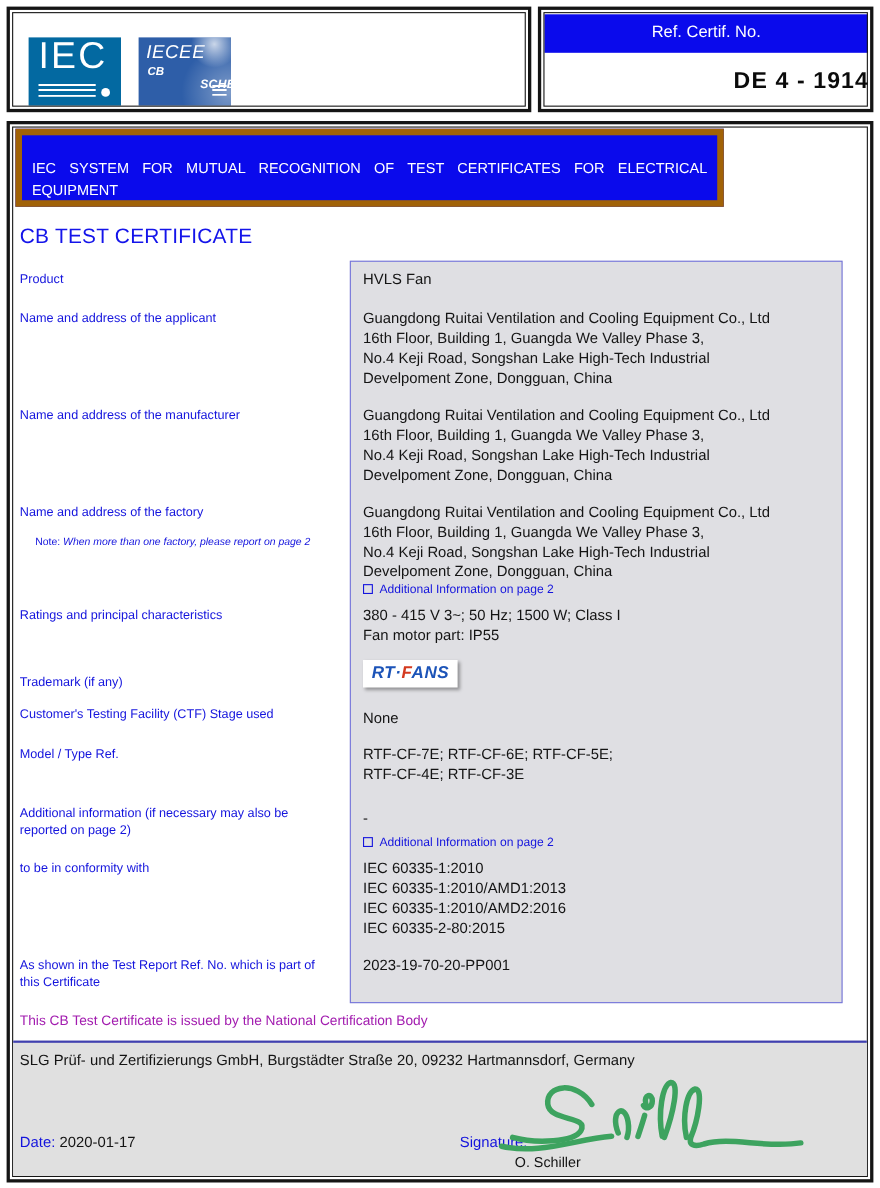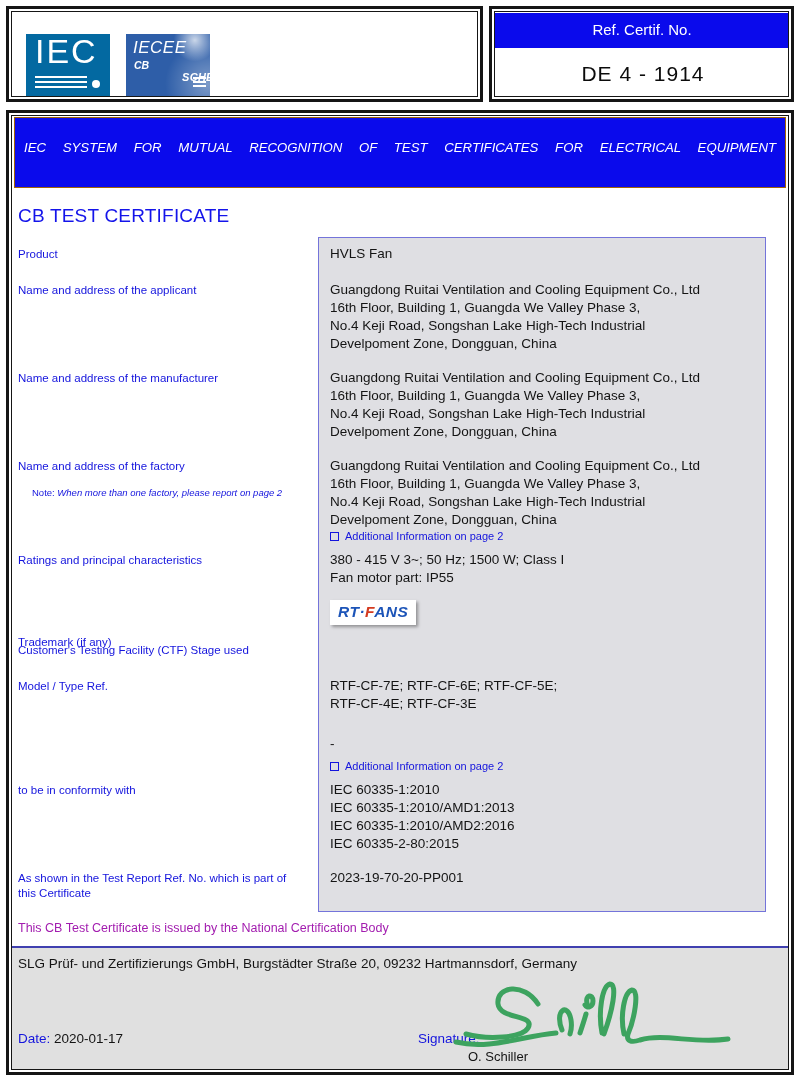--- a/index.html
+++ b/index.html
@@ -26,28 +26,28 @@
     color:#fff; overflow:hidden; }
   .iecee-t1 { font-style:italic; font-weight:400; font-size:17px; padding:4px 0 0 7px; letter-spacing:.5px; }
   .iecee-t2 { font-style:italic; font-weight:700; font-size:10.5px; padding:1px 0 0 8px; }
   .iecee-t3 { font-style:italic; font-weight:700; font-size:11px; padding:0 0 0 8px; letter-spacing:.3px;margin-left:48px; }
   .iecee-lines { position:absolute; right:4px; bottom:9px; width:13px; height:10px;
     background:repeating-linear-gradient(to bottom,#fff 0 2px,transparent 2px 4px); }
 
   .ref-box { left:489px; top:6px; width:305px; height:96px; }
   .ref-head { position:absolute; left:3px; top:4px; width:294px; height:35px; background:#0a0aec;
     color:#fff; font-size:15px; text-align:center; line-height:34px; }
-  .ref-num { position:absolute; left:4px; top:53px; width:294px; text-align:center;
-    color:#0b0b0b; font-size:21px; font-weight:400; letter-spacing:1px; }
+  .ref-num { position:absolute; left:4px; top:53px; width:294px; text-align:right;
+    color:#0b0b0b; font-size:21px; font-weight:700; letter-spacing:1px; }
 
   .main-box { left:6px; top:110px; width:788px; height:965px; }
 
-  .banner { position:absolute; left:14px; top:117px; width:772px; height:71px;
-    background:#0a0aec; border:1px solid #a16207; color:#fff;
-    font-size:13.2px; line-height:20px; padding:20px 9px 0 9px;font-style:italic; }
+  .banner { position:absolute; left:14px; top:117px; width:644px; height:71px;
+    background:#0a0aec; border:6px solid #a16207; color:#fff;
+    font-size:13.2px; line-height:20px; padding:20px 9px 0 9px; }
   .banner .b1 { text-align:justify; text-align-last:justify; }
   .banner .b2 { text-align:left; }
 
   .cert-title { position:absolute; left:18px; top:205px; color:#1414ea; font-size:19px; letter-spacing:.2px; }
 
   .lab { position:absolute; left:18px; width:296px; color:#1414dd; font-size:11.5px; line-height:15px; }
   .note { position:absolute; left:18px; width:296px; color:#1414dd; font-size:9.5px;margin-left:14px; }
   .note .it { font-style:italic; }
 
   .field-box { position:absolute; left:318px; top:237px; width:448px; height:675px;
@@ -108,23 +108,27 @@
   <div class="field-box"></div>
 
   <div class="lab" style="top:247px">Product</div>
   <div class="lab" style="top:283px">Name and address of the applicant</div>
   <div class="lab" style="top:371px">Name and address of the manufacturer</div>
   <div class="lab" style="top:459px">Name and address of the factory</div>
   <div class="note" style="top:487px">
     <span>Note: </span><span class="it">When more than one factory, please report on page 2</span>
   </div>
   <div class="lab" style="top:553px">Ratings and principal characteristics</div>
-  <div class="lab" style="top:635px">Trademark (if any)</div>
+  <div class="lab" style="top:614px">Trademark (if any)</div>
   <div class="lab" style="top:643px">Customer's Testing Facility (CTF) Stage used</div>
   <div class="lab" style="top:679px">Model / Type Ref.</div>
+  <div class="lab" style="top:733px">
+      <div>Additional information (if necessary may also be</div>
+      <div>reported on page 2)</div>
+    </div>
   <div class="lab" style="top:783px">
       <div>to be in conformity with</div>
     </div>
   <div class="lab" style="top:871px">
       <div>As shown in the Test Report Ref. No. which is part of</div>
       <div>this Certificate</div>
     </div>
 
   <div class="val" style="top:245px">HVLS Fan</div>
   <div class="val" style="top:281px">
@@ -148,20 +152,21 @@
   <div class="chk" style="top:530px">
     <span class="cbx"></span><span>Additional Information on page 2</span>
   </div>
   <div class="val" style="top:551px">
       <div>380 - 415 V 3~; 50 Hz; 1500 W; Class I</div>
       <div>Fan motor part: IP55</div>
     </div>
   <div class="tm">
     <span class="tm-b">RT·</span><span class="tm-r">F</span><span class="tm-b">ANS</span>
   </div>
+  <div class="val" style="top:644px">None</div>
   <div class="val" style="top:677px">
       <div>RTF-CF-7E; RTF-CF-6E; RTF-CF-5E;</div>
       <div>RTF-CF-4E; RTF-CF-3E</div>
     </div>
   <div class="val" style="top:735px">-</div>
   <div class="chk" style="top:760px">
     <span class="cbx"></span><span>Additional Information on page 2</span>
   </div>
   <div class="val" style="top:781px">
       <div>IEC 60335-1:2010</div>

